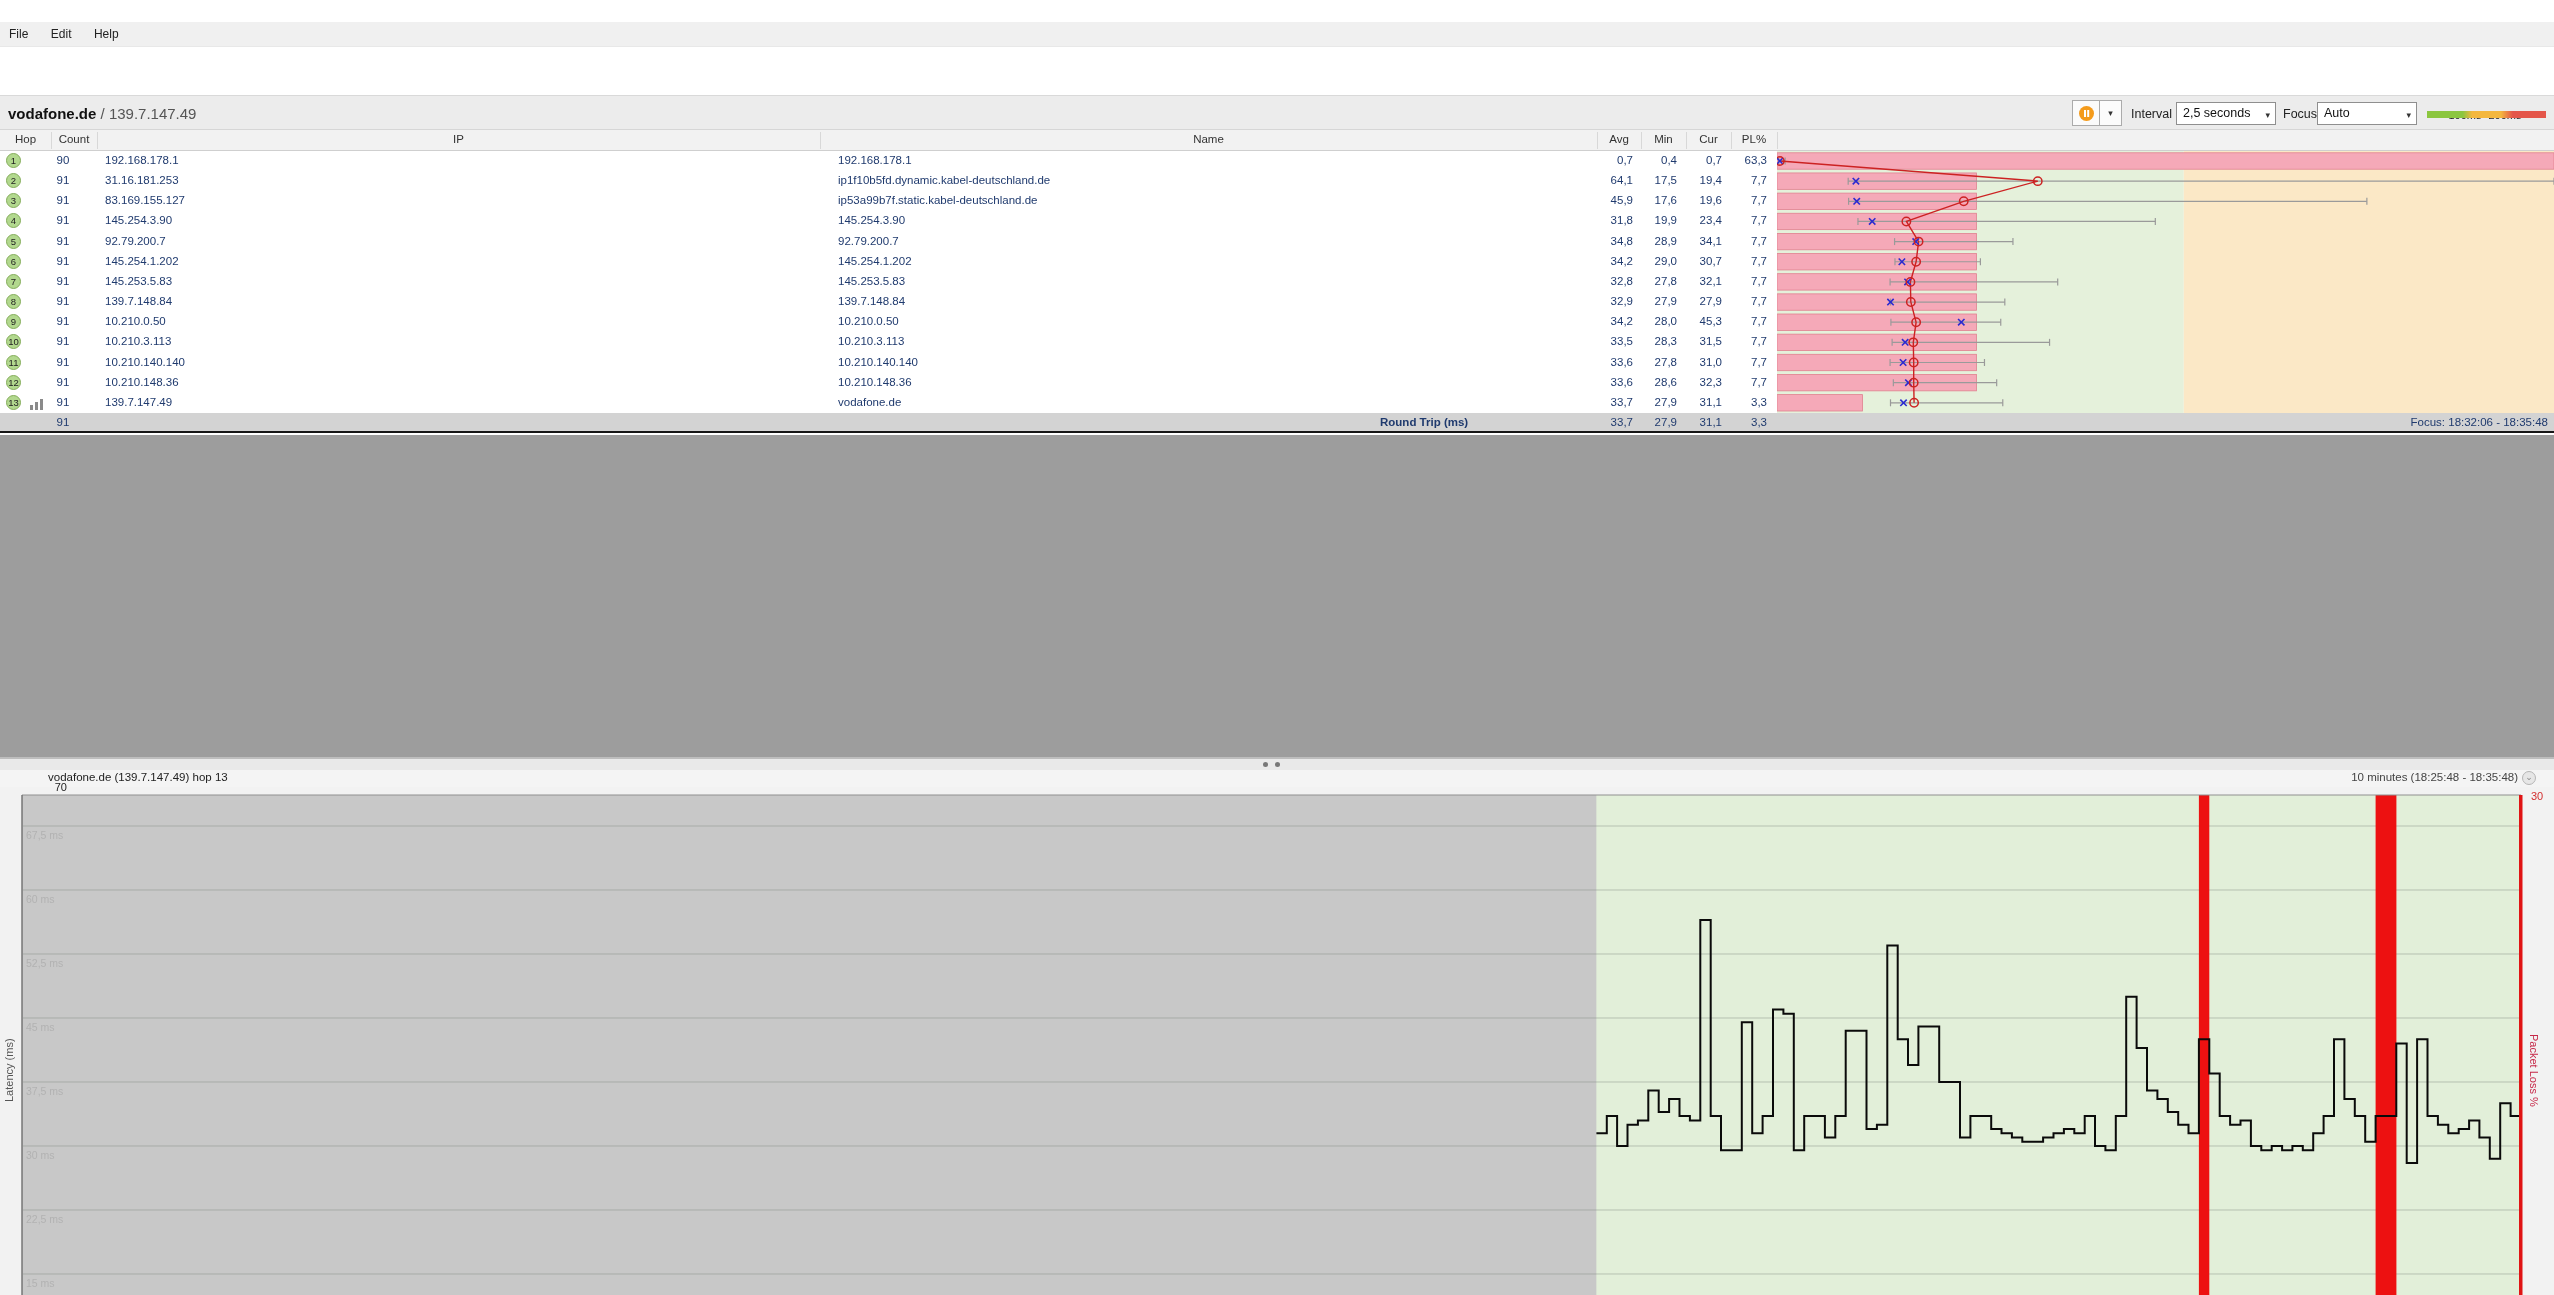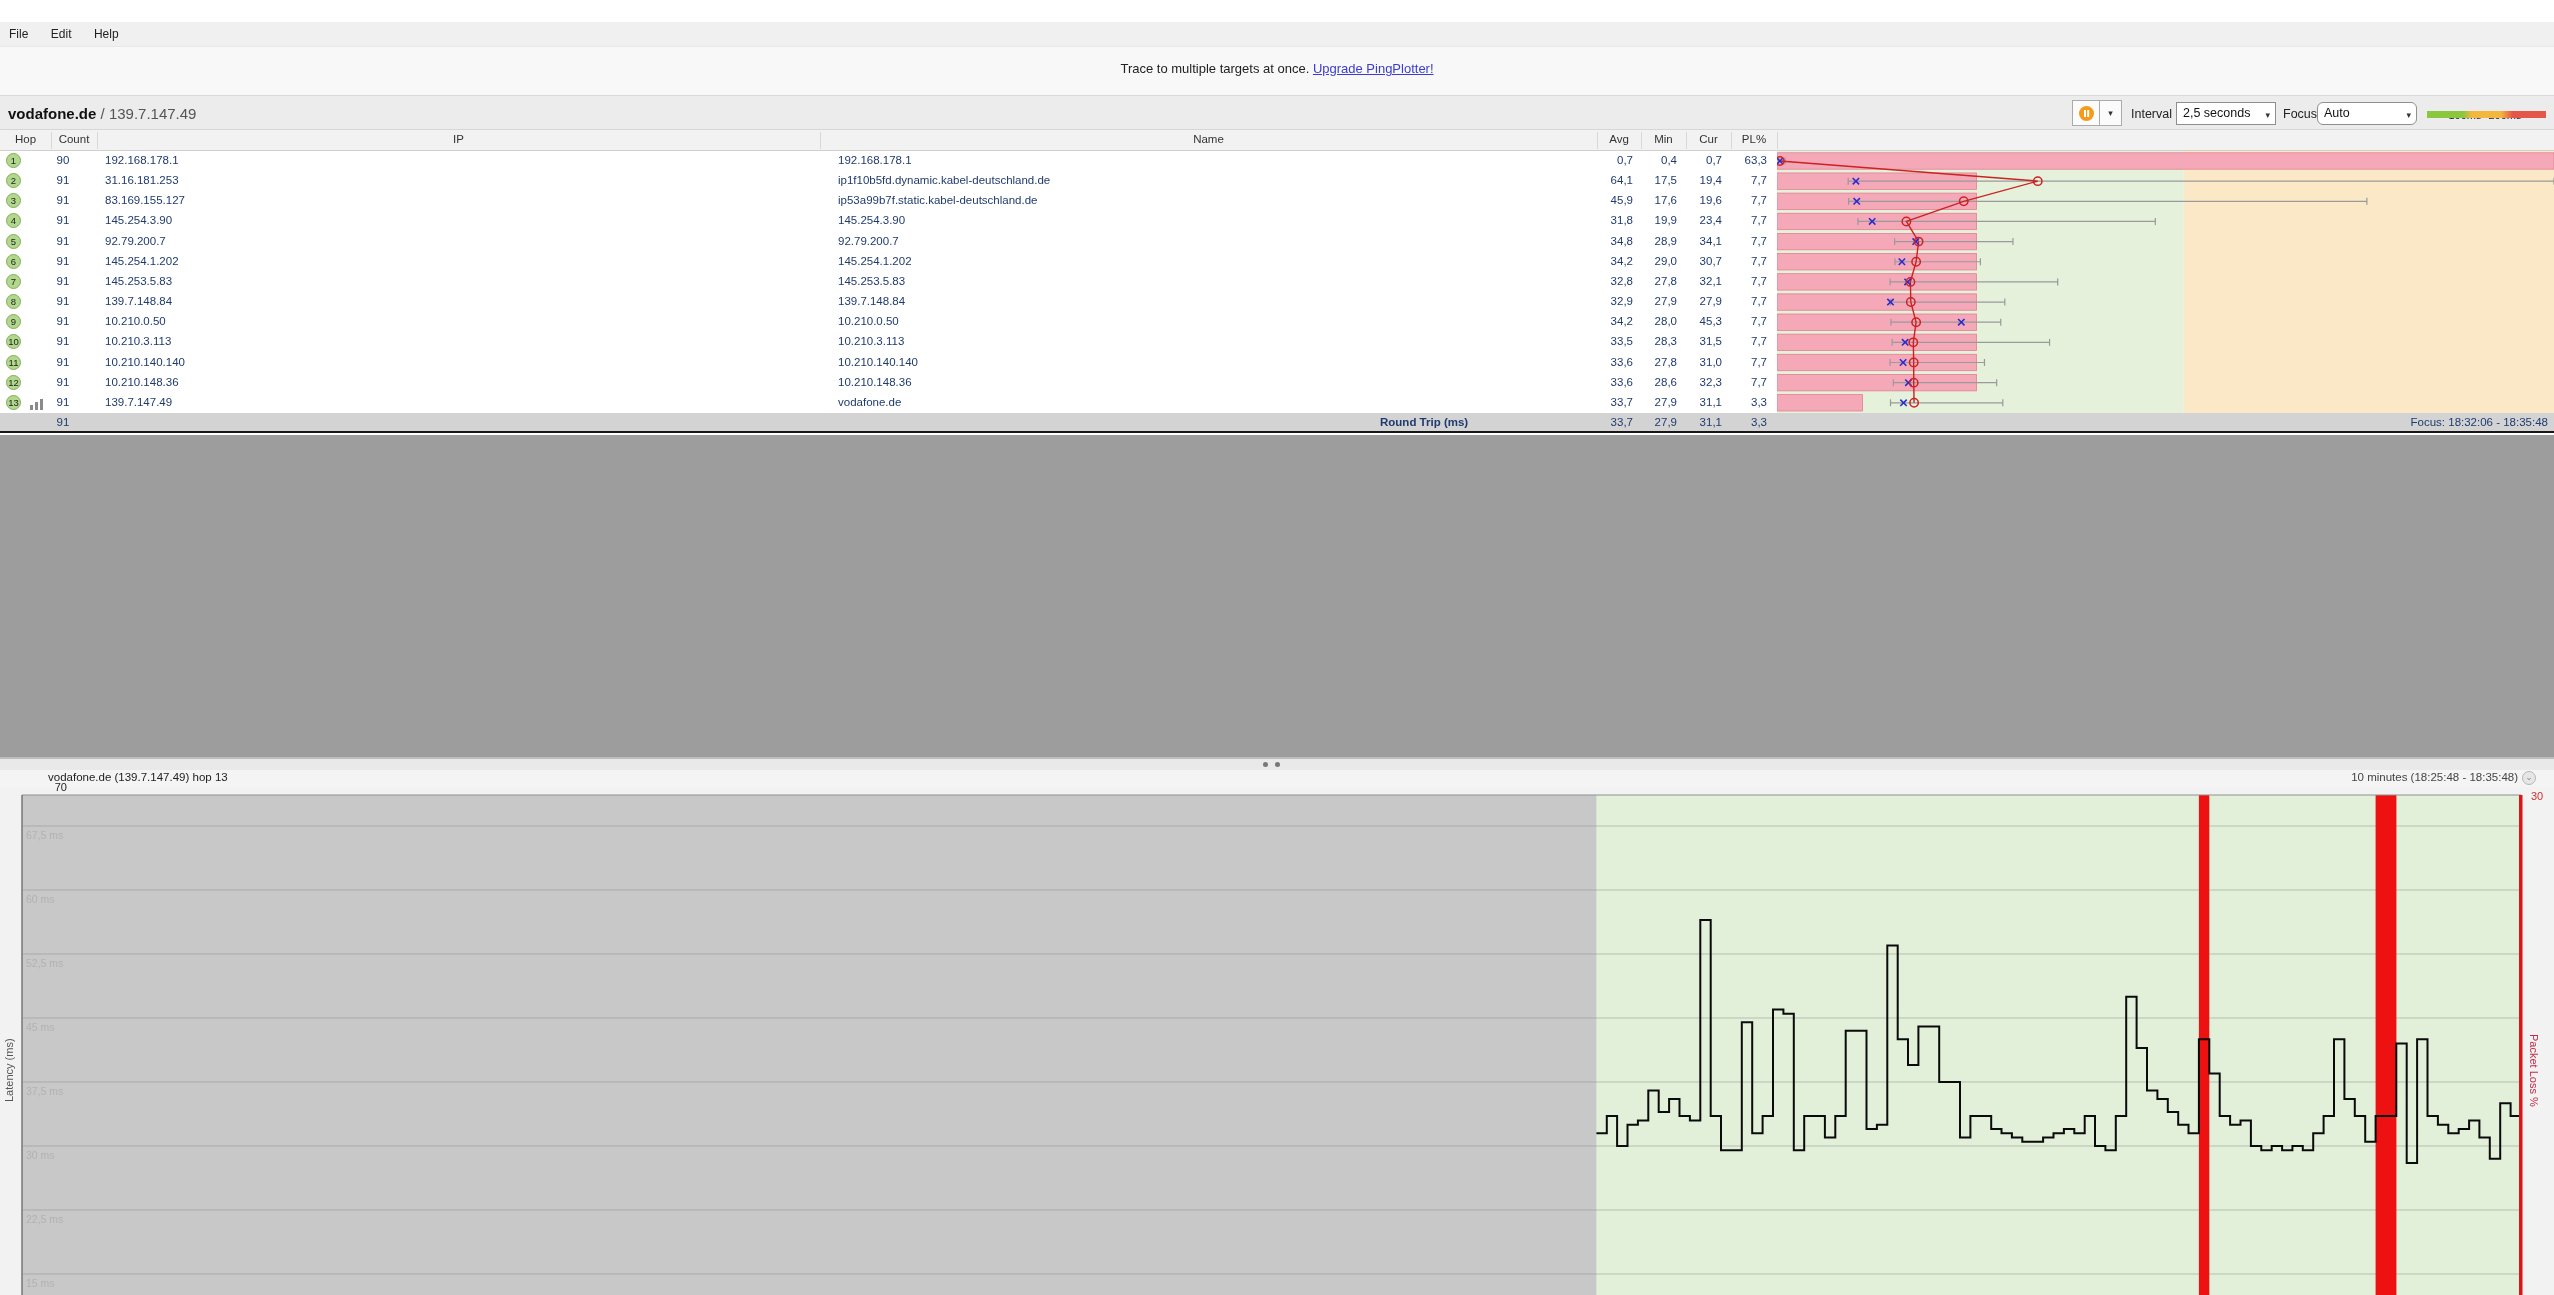--- a/index.html
+++ b/index.html
@@ -89,25 +89,20 @@
 
 <div id="app">
 
 
   <div class="menubar">
     <span class="menuitem">File</span>
     <span class="menuitem">Edit</span>
     <span class="menuitem">Help</span>
   </div>
 
-  <div class="bannerstrip">
-    <div class="bannertext">
-      <span>Trace to multiple targets at once. </span><a href="#">Upgrade PingPlotter!</a>
-    </div>
-  </div>
 
   <div class="targetbar">
     <div class="targethost">
       <span>vodafone.de</span><span class="targetsep"> / </span><span class="targetip">139.7.147.49</span>
     </div>
     <div class="pausegroup">
       <div class="pausebtn">
         <svg width="17" height="17" viewBox="0 0 17 17">
           <circle cx="8.5" cy="8.5" r="7.5" fill="#f49b1b"></circle>
           <rect x="6" y="5" width="2" height="7" fill="#fff"></rect>
@@ -115,21 +110,21 @@
         </svg>
       </div>
       <div class="pausedrop">▾</div>
     </div>
     <span class="ctl-label" style="left:2131px;">Interval</span>
     <div class="ctl-select" style="left:2176px;">
       <span>2,5 seconds</span>
       <span class="arrow">▾</span>
     </div>
     <span class="ctl-label" style="left:2283px;">Focus</span>
-    <div class="ctl-select" style="left:2317px;border-radius:6px;">
+    <div class="ctl-select" style="left:2317px;">
       <span>Auto</span>
       <span class="arrow">▾</span>
     </div>
     <span class="legendlabel" style="left:2443px;">100ms</span>
     <span class="legendlabel" style="left:2483px;">200ms</span>
     <div class="legendbar"></div>
   </div>
 
   <div class="theader">
     <span class="hcell" style="left:0;width:51px;">Hop</span>

